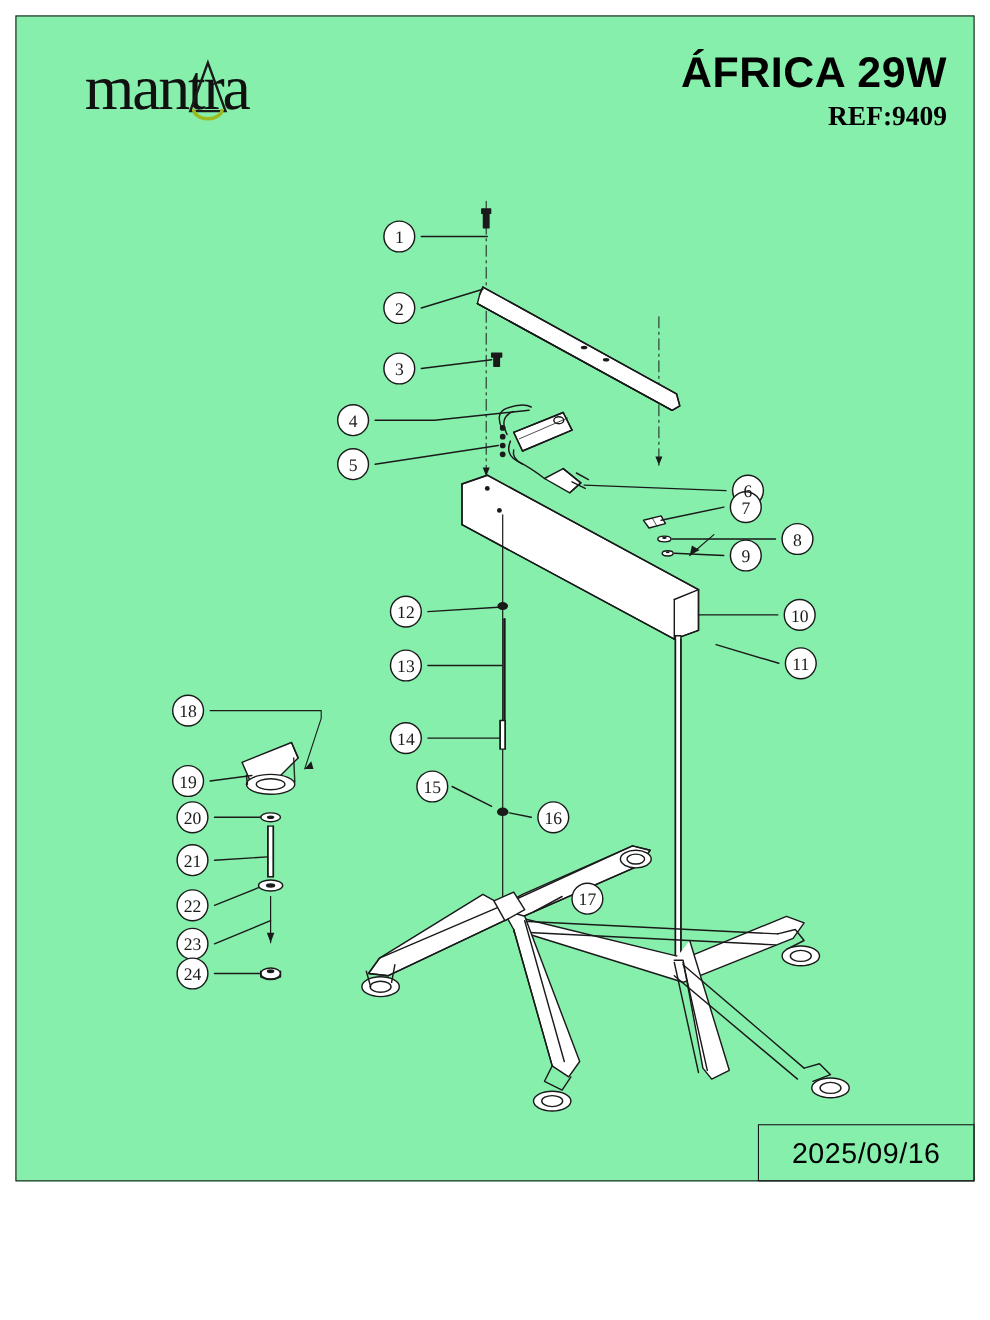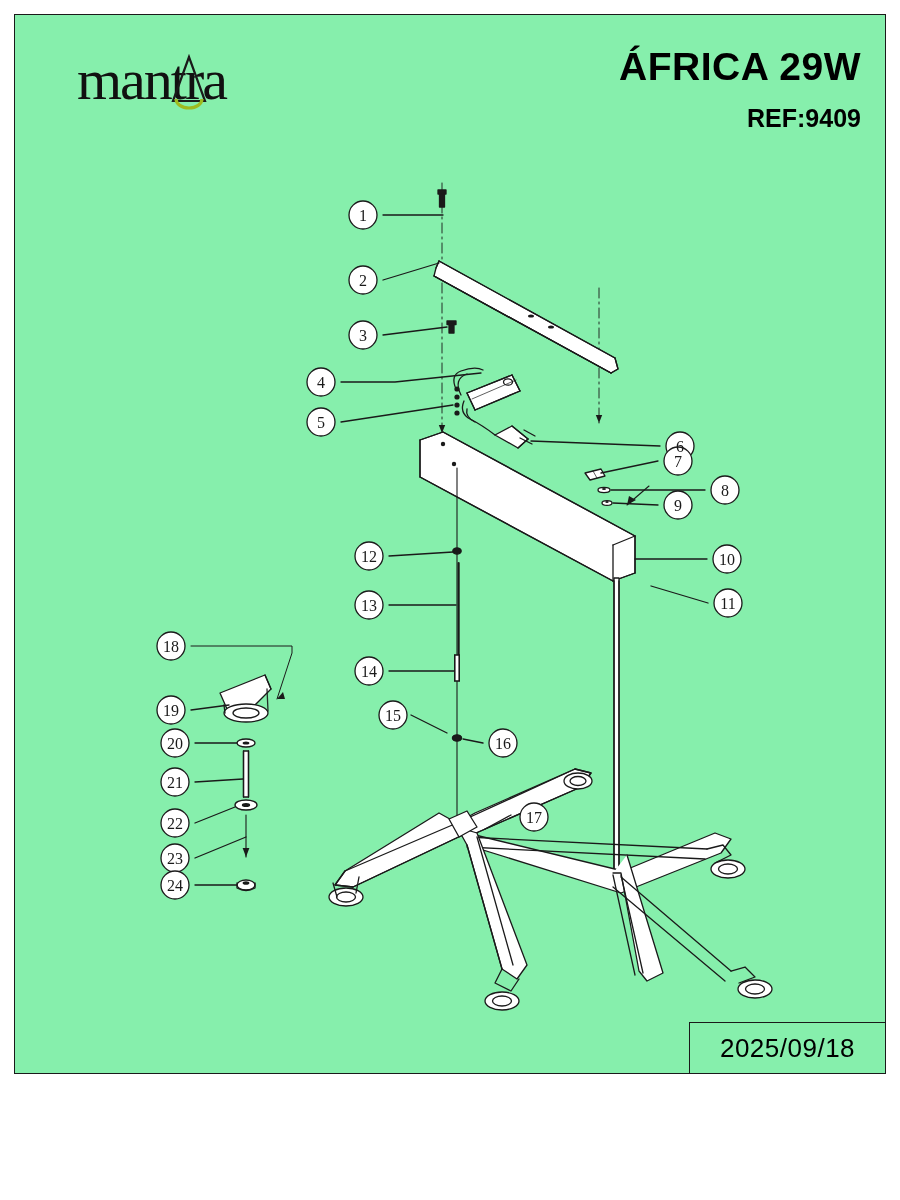--- a/index.html
+++ b/index.html
@@ -47,21 +47,22 @@
   .title-main {
     font-size: 39px;
     font-weight: bold;
     letter-spacing: 0.5px;
     line-height: 36px;
   }
   .title-ref {
     font-size: 25px;
     font-weight: bold;
     line-height: 30px;
-    margin-top: 18px;
+    margin-top: 7px;
+    font-family: Liberation Serif, serif;
   }
   
   .drawing {
     position: absolute;
     left: 0; top: 118px;
     width: 100%; height: 960px;
   }
   .drawing svg { display: block; }
   
   .date-box {
@@ -357,16 +358,16 @@
         <text x="160" y="616">20</text>
         <text x="160" y="655">21</text>
         <text x="160" y="696">22</text>
         <text x="160" y="731">23</text>
         <text x="160" y="758">24</text>
       </g>
     </svg>
   </div>
 
   <div class="date-box">
-    <span class="date-text">2025/09/18</span>
+    <span class="date-text">2025/09/16</span>
   </div>
 
 </div>
 
 </body></html>

